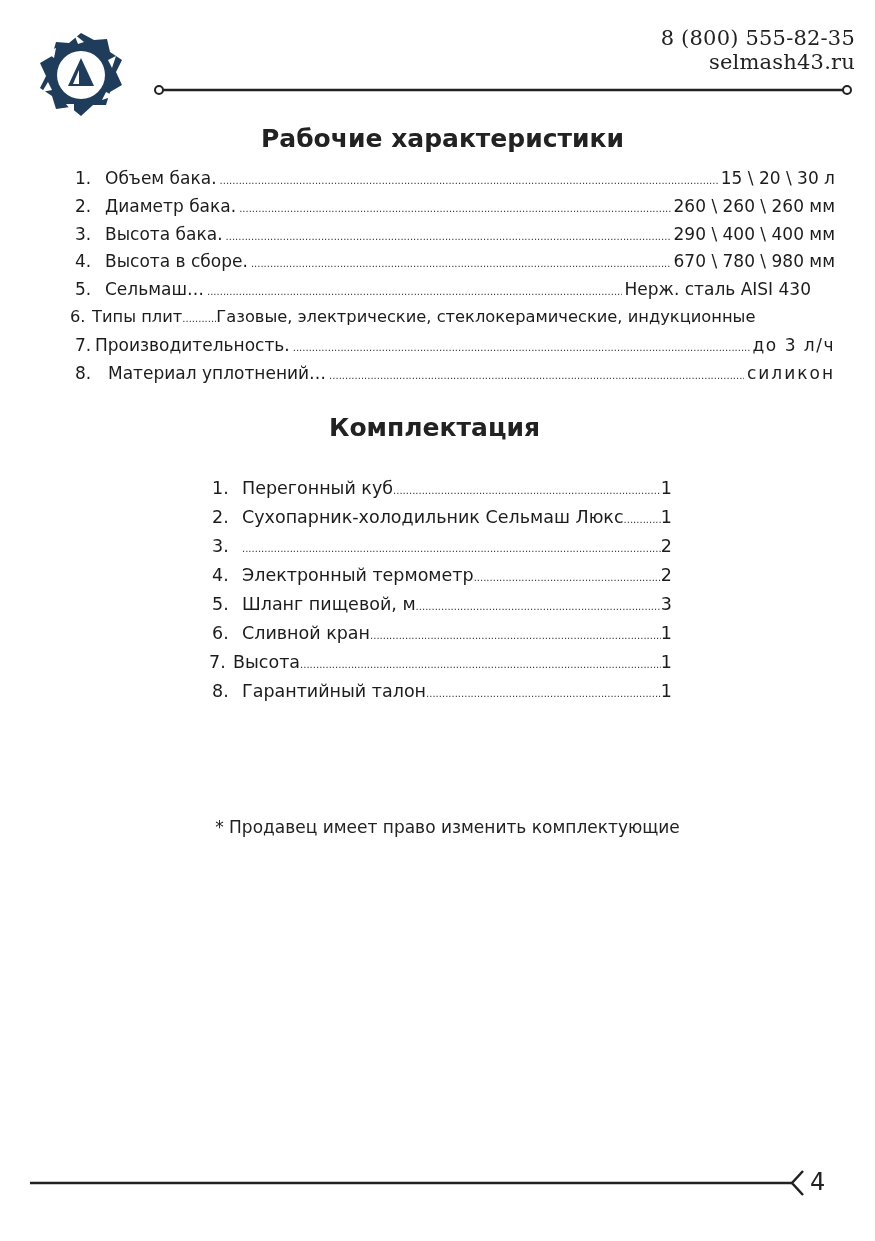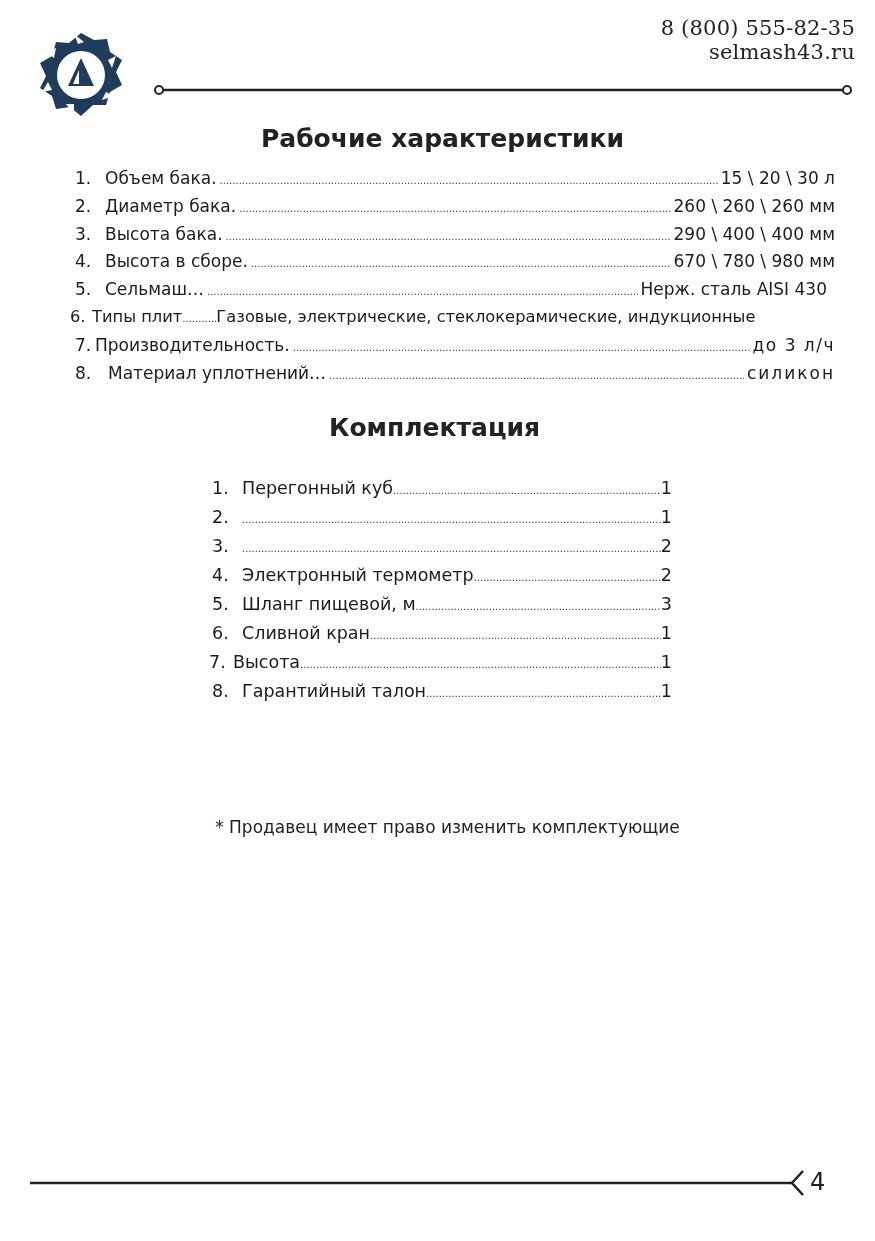--- a/index.html
+++ b/index.html
@@ -1,20 +1,20 @@
 <!DOCTYPE html>
 <html><head>
 <meta charset="utf-8">
 <style>
   html, body { margin: 0; padding: 0; background: #ffffff; }
   body { width: 875px; height: 1241px; position: relative; overflow: hidden;
          font-family: "DejaVu Sans", "Liberation Sans", sans-serif; color: #1c1c1c; }
   .abs { position: absolute; }
   .logo { left: 34px; top: 30px; width: 94px; height: 90px; }
-  .contact { right: 20px; top: 16px; text-align: right; font-family: "DejaVu Serif", serif;
+  .contact { right: 20px; top: 26px; text-align: right; font-family: "DejaVu Serif", serif;
              font-size: 21px; line-height: 24px; color: #222; letter-spacing: 0.2px; }
   .header-line { left: 153px; top: 84px; width: 700px; height: 12px; }
   .title { width: 875px; left: 0; text-align: center; font-weight: bold;
            font-size: 25px; color: #222; }
   .spec-list { left: 75px; top: 168px; width: 760px; font-size: 17px; }
   .row { display: flex; align-items: baseline; height: 27.8px; white-space: nowrap; }
   .num { display: inline-block; min-width: 30px; }
   .dots { flex: 1; overflow: hidden; margin: 0 3px; color: #333; letter-spacing: 0px;
           font-size: 10px; }
   .dots::after { content: "....................................................................................................................................................................................................................................................................................................................................................................."; }
@@ -80,21 +80,21 @@
   <div class="row">
       <span class="num">4.</span>
       <span>Высота в сборе.</span>
       <span class="dots"></span>
       <span class="val">670 \ 780 \ 980 мм</span>
     </div>
   <div class="row">
       <span class="num">5.</span>
       <span>Сельмаш…</span>
       <span class="dots"></span>
-      <span class="val" style="margin-right:8px">Нерж. сталь AISI 430</span>
+      <span class="val" style="margin-right:24px">Нерж. сталь AISI 430</span>
     </div>
   <div class="row" style="margin-left:-5px; font-size:16.3px;">
       <span class="num" style="min-width:22px">6.</span>
       <span>Типы плит</span>
       <span class="dots" style="flex:0 0 34px; margin:0"></span>
       <span class="val">Газовые, электрические, стеклокерамические, индукционные</span>
     </div>
   <div class="row">
       <span class="num" style="min-width:20px">7.</span>
       <span>Производительность.</span>
@@ -113,20 +113,21 @@
 
 <div class="abs kit-list">
   <div class="row">
       <span class="num">1.</span>
       <span>Перегонный куб</span>
       <span class="dots" style="margin:0"></span>
       <span class="val">1</span>
     </div>
   <div class="row">
       <span class="num">2.</span>
+      <span>Сухопарник-холодильник Сельмаш Люкс</span>
       <span class="dots" style="margin:0"></span>
       <span class="val">1</span>
     </div>
   <div class="row">
       <span class="num">3.</span>
       <span class="dots" style="margin:0"></span>
       <span class="val">2</span>
     </div>
   <div class="row">
       <span class="num">4.</span>

